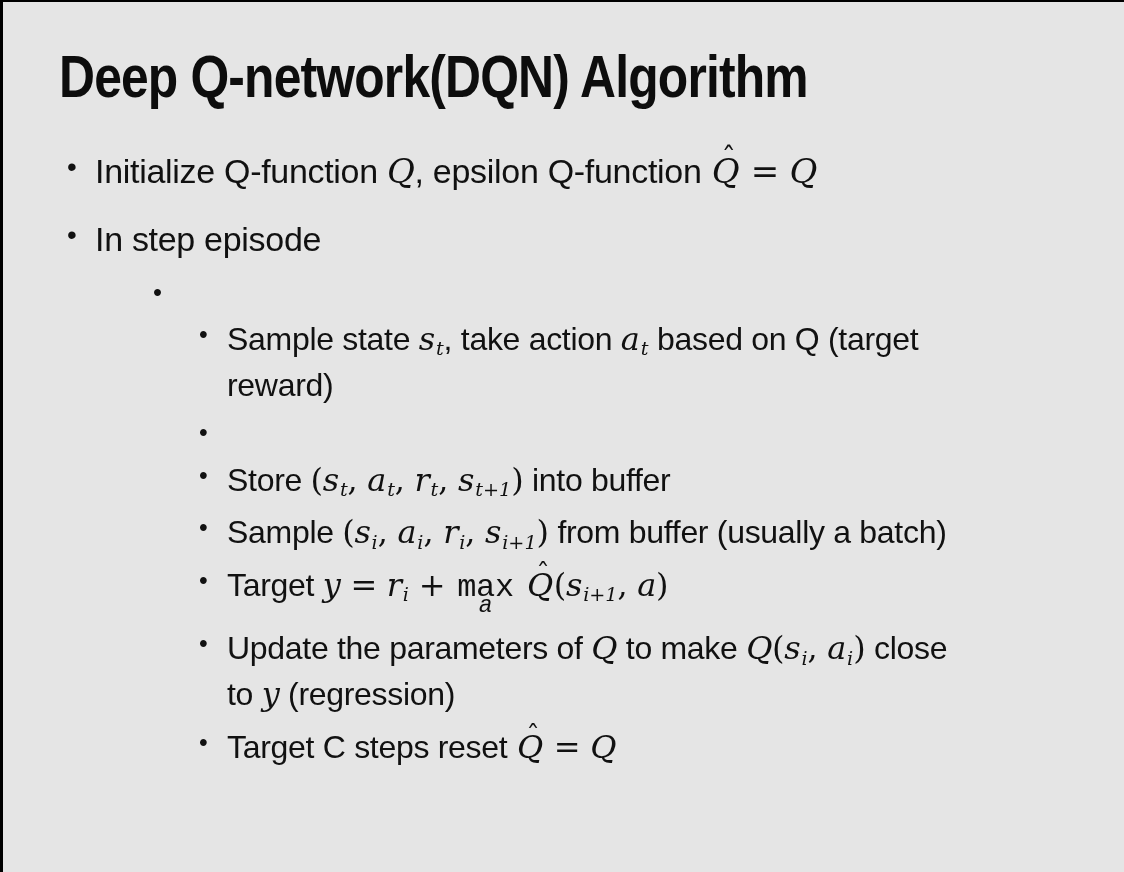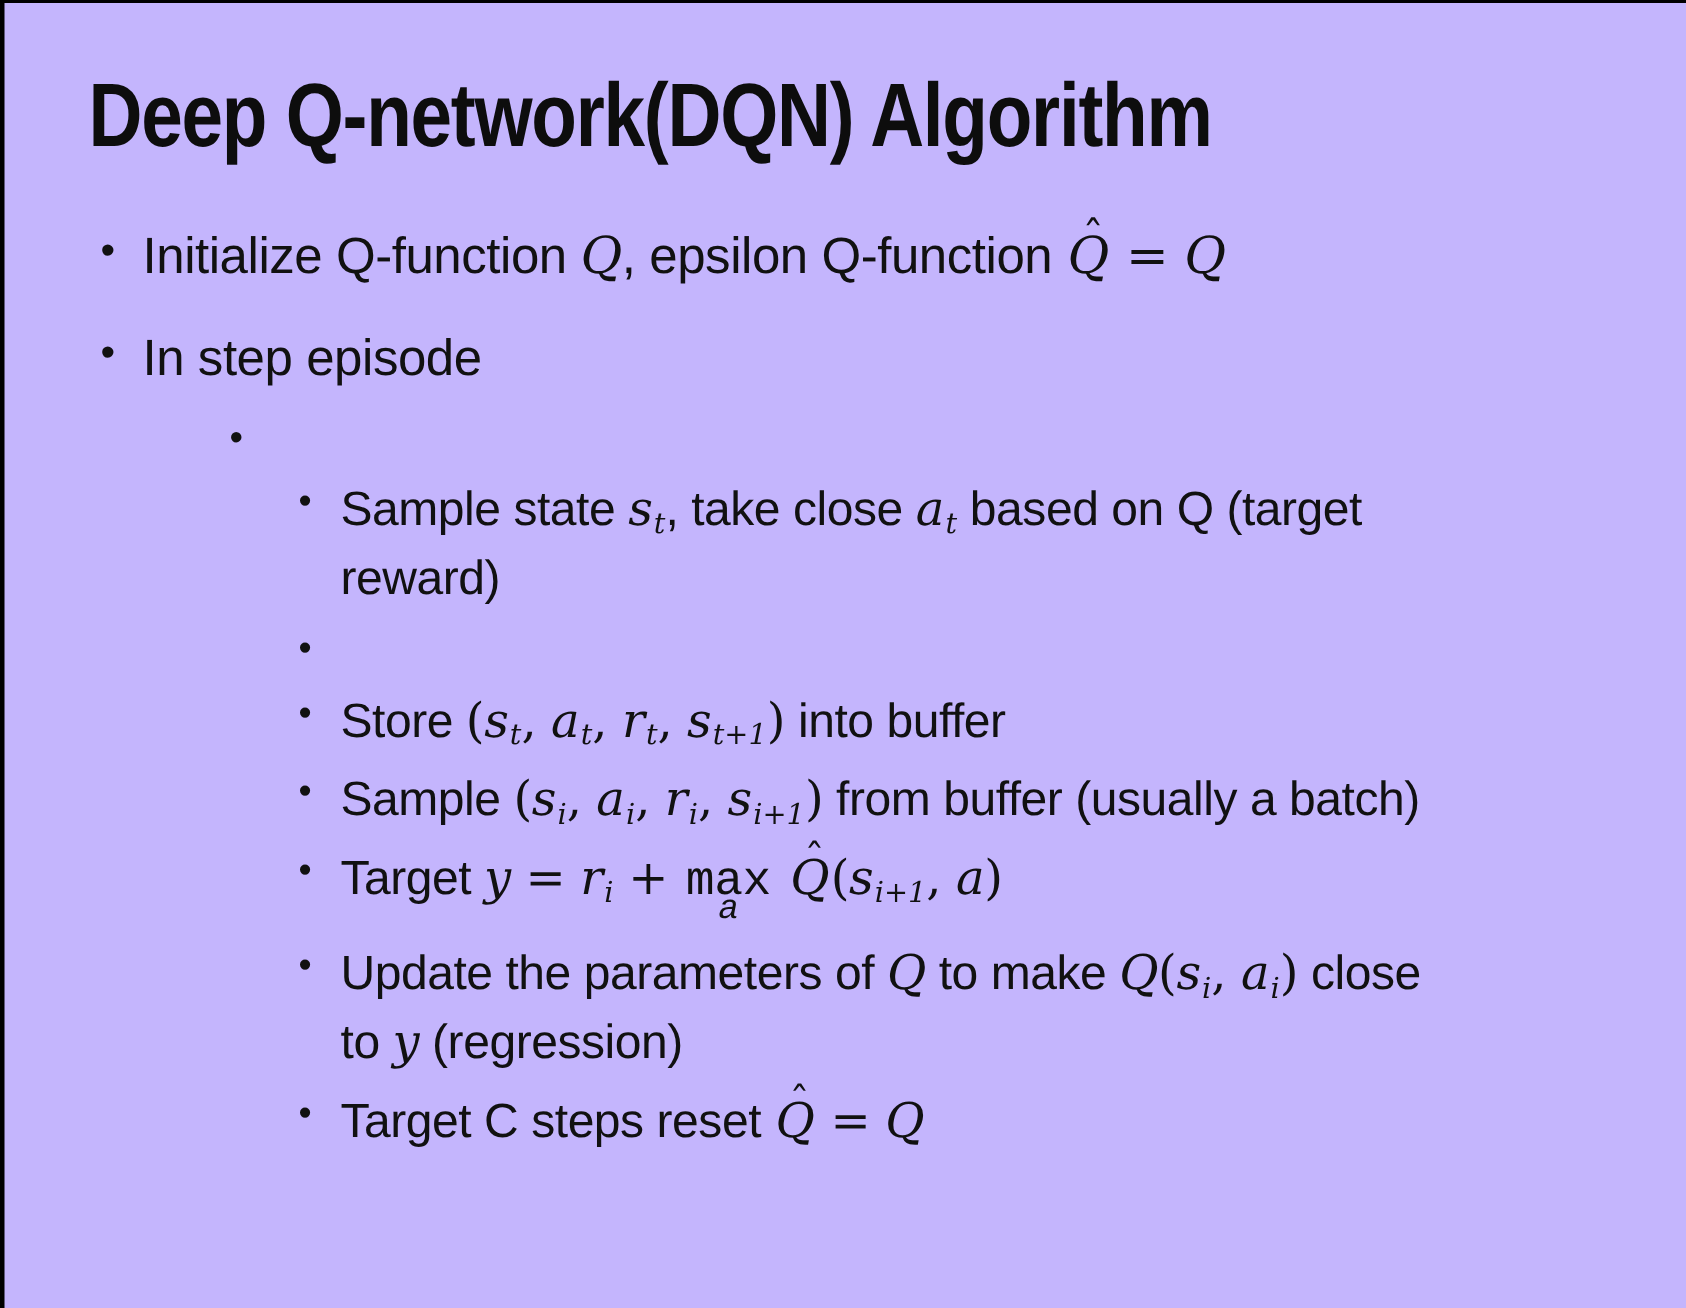--- a/index.html
+++ b/index.html
@@ -1,20 +1,20 @@
 <!DOCTYPE html>
 <html><head>
 <meta charset="utf-8">
 <style>
   html,body{margin:0;padding:0;background:#ffffff;}
   .slide{
     position:relative;
     width:1124px;height:872px;
     box-sizing:border-box;
-    background:#c4b5fd;
+    background:#e5e5e5;
     border-left:3px solid #000;
     border-top:2px solid #000;
     overflow:hidden;
     color:#111111;
     font-family:"Liberation Sans",sans-serif;
   }
   .title{
     margin:40px 0 0 56px;
     font-size:60px;
     font-weight:700;
@@ -80,21 +80,21 @@
       </div>
       <div class="bullet-row level-1">
         <span class="marker">•</span>
         <span class="content"><span class="txt">In step episode</span></span>
       </div>
       <div class="bullet-row level-2">
         <span class="marker">•</span>
       </div>
       <div class="bullet-row level-3">
         <span class="marker">•</span>
-        <span class="content"><span class="txt">Sample state </span><span class="math"><span class="base">s</span><span class="sub">t</span></span><span class="txt">, take close </span><span class="math"><span class="base">a</span><span class="sub">t</span></span><span class="txt"> based on Q (target</span><br><span class="txt">reward)</span></span>
+        <span class="content"><span class="txt">Sample state </span><span class="math"><span class="base">s</span><span class="sub">t</span></span><span class="txt">, take action </span><span class="math"><span class="base">a</span><span class="sub">t</span></span><span class="txt"> based on Q (target</span><br><span class="txt">reward)</span></span>
       </div>
       <div class="bullet-row level-3">
         <span class="marker">•</span>
       </div>
       <div class="bullet-row level-3">
         <span class="marker">•</span>
         <span class="content"><span class="txt">Store </span><span class="mathr">(</span><span class="math"><span class="base">s</span><span class="sub">t</span></span><span class="mathr">, </span><span class="math"><span class="base">a</span><span class="sub">t</span></span><span class="mathr">, </span><span class="math"><span class="base">r</span><span class="sub">t</span></span><span class="mathr">, </span><span class="math"><span class="base">s</span><span class="sub">t+1</span></span><span class="mathr">)</span><span class="txt"> into buffer</span></span>
       </div>
       <div class="bullet-row level-3">
         <span class="marker">•</span>

